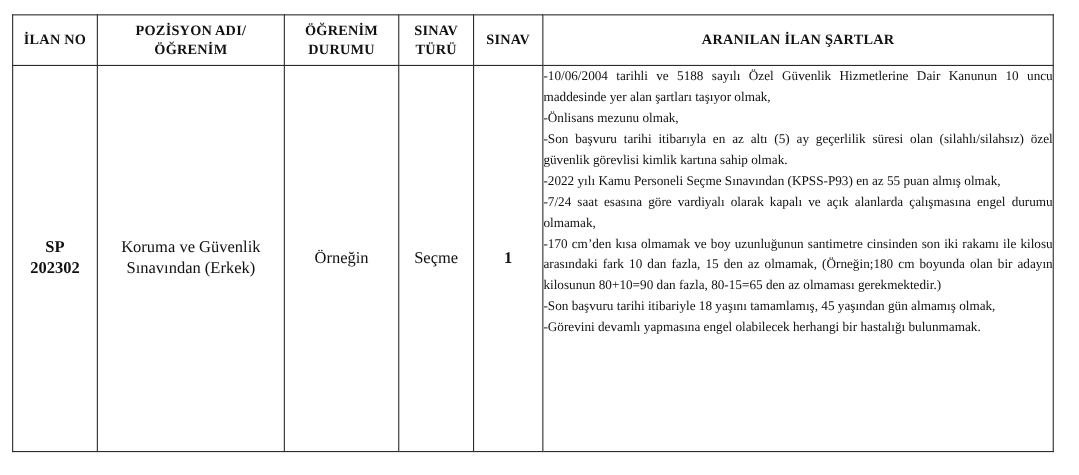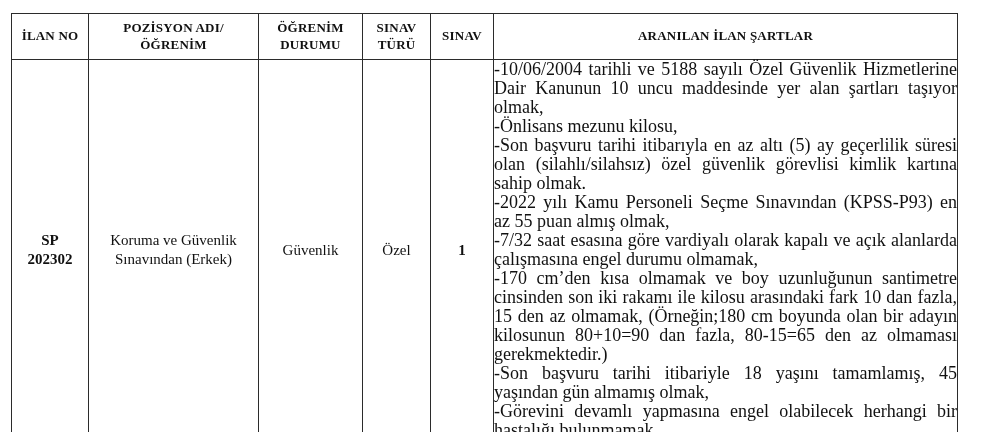--- a/index.html
+++ b/index.html
@@ -67,21 +67,21 @@
   td.cell-adet {
     font-weight: bold;
   }
   td.cell-sartlar {
     vertical-align: top;
     text-align: justify;
     padding: 11px 10px 6px 10px;
   }
   td.cell-sartlar p {
     margin: 0;
-    font-size: 18px;
+    font-size: 12px;
     line-height: 19px;
     text-align: justify;
   }
 </style>
 </head>
 <body>
 
 <div class="page">
   <table class="job-table">
     <colgroup>
@@ -103,29 +103,29 @@
 TÜRÜ</th>
         <th>SINAV</th>
         <th>ARANILAN İLAN ŞARTLAR</th>
       </tr>
     </thead>
     <tbody>
       <tr>
         <td class="cell-ilan">SP
 202302</td>
         <td class="cell-pozisyon">Koruma ve Güvenlik Sınavından (Erkek)</td>
-        <td class="cell-ogrenim">Güvenlik</td>
-        <td class="cell-sinav">Özel</td>
+        <td class="cell-ogrenim">Örneğin</td>
+        <td class="cell-sinav">Seçme</td>
         <td class="cell-adet">1</td>
         <td class="cell-sartlar">
           <p>-10/06/2004 tarihli ve 5188 sayılı Özel Güvenlik Hizmetlerine Dair Kanunun 10 uncu maddesinde yer alan şartları taşıyor olmak,</p>
-          <p>-Önlisans mezunu kilosu,</p>
+          <p>-Önlisans mezunu olmak,</p>
           <p>-Son başvuru tarihi itibarıyla en az altı (5) ay geçerlilik süresi olan (silahlı/silahsız) özel güvenlik görevlisi kimlik kartına sahip olmak.</p>
           <p>-2022 yılı Kamu Personeli Seçme Sınavından (KPSS-P93) en az 55 puan almış olmak,</p>
-          <p>-7/32 saat esasına göre vardiyalı olarak kapalı ve açık alanlarda çalışmasına engel durumu olmamak,</p>
+          <p>-7/24 saat esasına göre vardiyalı olarak kapalı ve açık alanlarda çalışmasına engel durumu olmamak,</p>
           <p>-170 cm’den kısa olmamak ve boy uzunluğunun santimetre cinsinden son iki rakamı ile kilosu arasındaki fark 10 dan fazla, 15 den az olmamak, (Örneğin;180 cm boyunda olan bir adayın kilosunun 80+10=90 dan fazla, 80-15=65 den az olmaması gerekmektedir.)</p>
           <p>-Son başvuru tarihi itibariyle 18 yaşını tamamlamış, 45 yaşından gün almamış olmak,</p>
           <p>-Görevini devamlı yapmasına engel olabilecek herhangi bir hastalığı bulunmamak.</p>
         </td>
       </tr>
     </tbody>
   </table>
 </div>
 
 </body></html>

